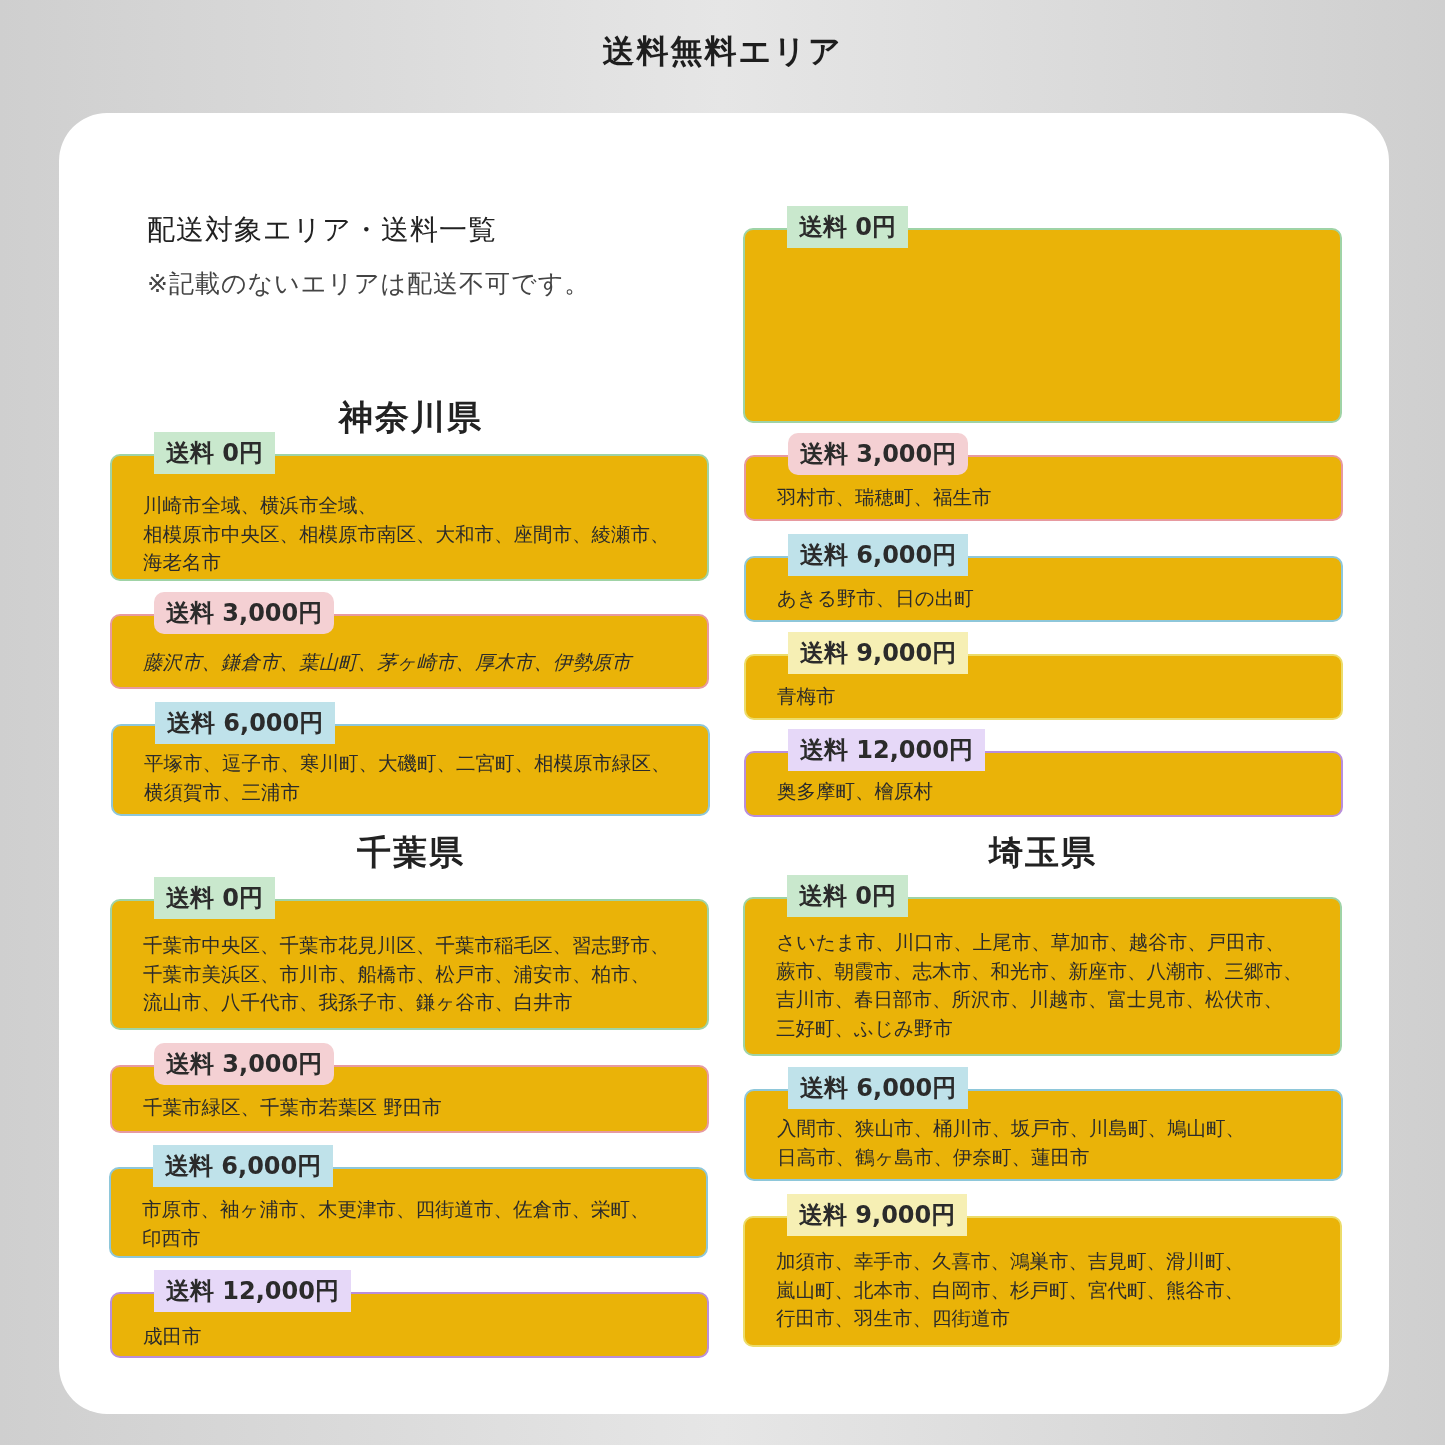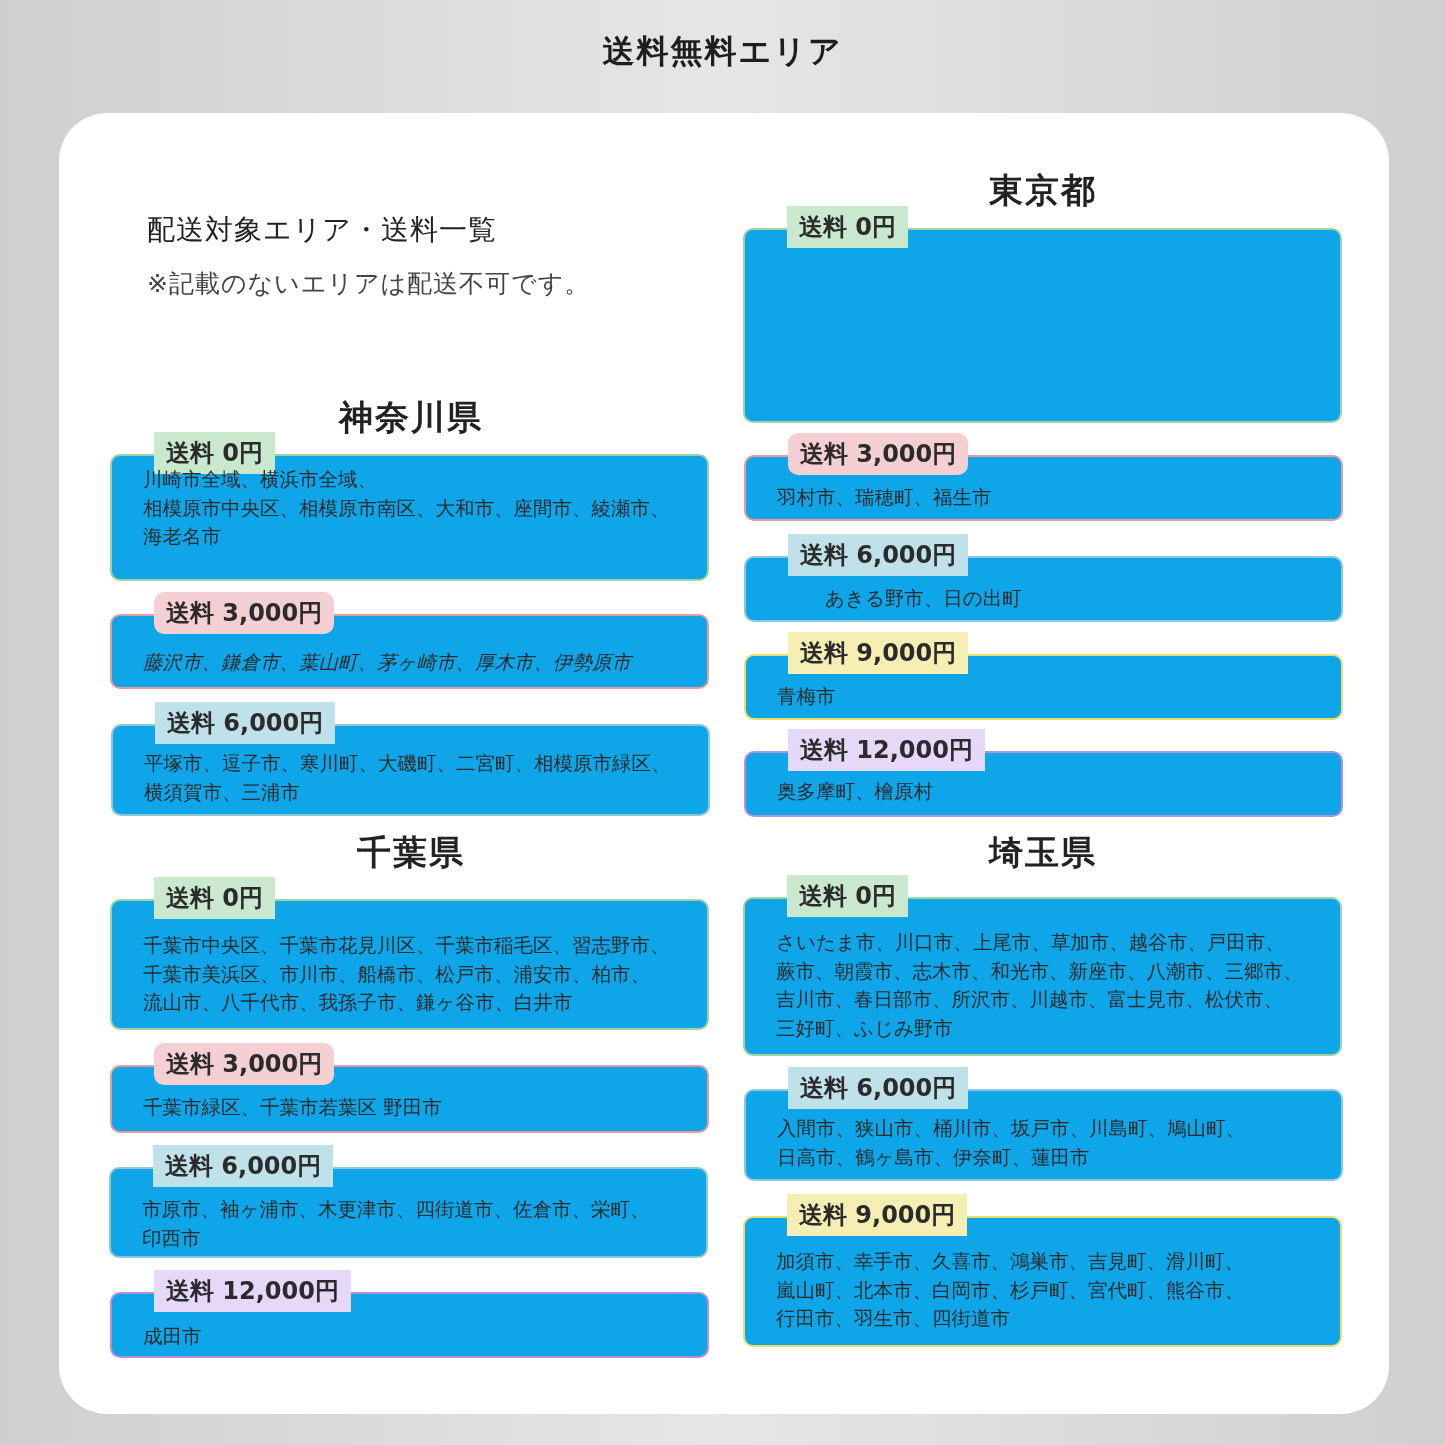--- a/index.html
+++ b/index.html
@@ -21,21 +21,21 @@
   }
   .intro { position: absolute; left: 88px; top: 98px; }
   .intro-title { font-size: 28px; color: #222; letter-spacing: 1px; }
   .intro-note { font-size: 25px; color: #444; margin-top: 18px; letter-spacing: 1px; }
 
   .pref-title {
     position: absolute; font-size: 34px; font-weight: bold; color: #222;
     width: 600px; text-align: center; letter-spacing: 2px;
   }
   .box {
-    position: absolute; border: 2px solid; border-radius: 10px; background: #0ea5e9;
+    position: absolute; border: 2px solid; border-radius: 10px; background: #eab308;
   }
   .tag {
     position: absolute; top: -24px; left: 42px; height: 42px; padding: 0 12px;
     font-size: 24px; font-weight: bold; color: #2b2b2b; line-height: 42px;
     white-space: nowrap;
   }
   .areas {
     position: absolute; left: 31px; font-size: 19.5px; line-height: 28.5px;
     color: #2b2b2b; white-space: pre-line;
   }
@@ -59,21 +59,21 @@
 
   <div class="intro">
     <div class="intro-title">配送対象エリア・送料一覧</div>
     <div class="intro-note">※記載のないエリアは配送不可です。</div>
   </div>
 
   <div class="pref-title" style="left:52px; top:282px;">神奈川県</div>
 
   <div class="box c-green" style="left:51px; top:341px; width:599px; height:127px;">
     <div class="tag">送料 0円</div>
-    <div class="areas" style="top:10px;">川崎市全域、横浜市全域、
+    <div class="areas" style="top:36px;">川崎市全域、横浜市全域、
 相模原市中央区、相模原市南区、大和市、座間市、綾瀬市、
 海老名市</div>
   </div>
 
   <div class="box c-red" style="left:51px; top:501px; width:599px; height:75px;">
     <div class="tag">送料 3,000円</div>
     <div class="areas" style="top:33px;font-style:italic;">藤沢市、鎌倉市、葉山町、茅ヶ崎市、厚木市、伊勢原市</div>
   </div>
 
   <div class="box c-blue" style="left:52px; top:611px; width:599px; height:92px;">
@@ -100,34 +100,33 @@
     <div class="tag">送料 6,000円</div>
     <div class="areas" style="top:27px;">市原市、袖ヶ浦市、木更津市、四街道市、佐倉市、栄町、
 印西市</div>
   </div>
 
   <div class="box c-purple" style="left:51px; top:1179px; width:599px; height:66px;">
     <div class="tag">送料  12,000円</div>
     <div class="areas" style="top:29px;">成田市</div>
   </div>
 
-  <div class="pref-title" style="left:684px; top:55px;">東京都</div>
 
   <div class="box c-green" style="left:684px; top:115px; width:599px; height:195px;">
     <div class="tag">送料 0円</div>
   </div>
 
   <div class="box c-red" style="left:685px; top:342px; width:599px; height:66px;">
     <div class="tag">送料 3,000円</div>
     <div class="areas" style="top:27px;">羽村市、瑞穂町、福生市</div>
   </div>
 
   <div class="box c-blue" style="left:685px; top:443px; width:599px; height:66px;">
     <div class="tag">送料 6,000円</div>
-    <div class="areas" style="top:27px;margin-left:48px;">あきる野市、日の出町</div>
+    <div class="areas" style="top:27px;">あきる野市、日の出町</div>
   </div>
 
   <div class="box c-yellow" style="left:685px; top:541px; width:599px; height:66px;">
     <div class="tag">送料 9,000円</div>
     <div class="areas" style="top:27px;">青梅市</div>
   </div>
 
   <div class="box c-purple" style="left:685px; top:638px; width:599px; height:66px;">
     <div class="tag">送料  12,000円</div>
     <div class="areas" style="top:25px;">奥多摩町、檜原村</div>

